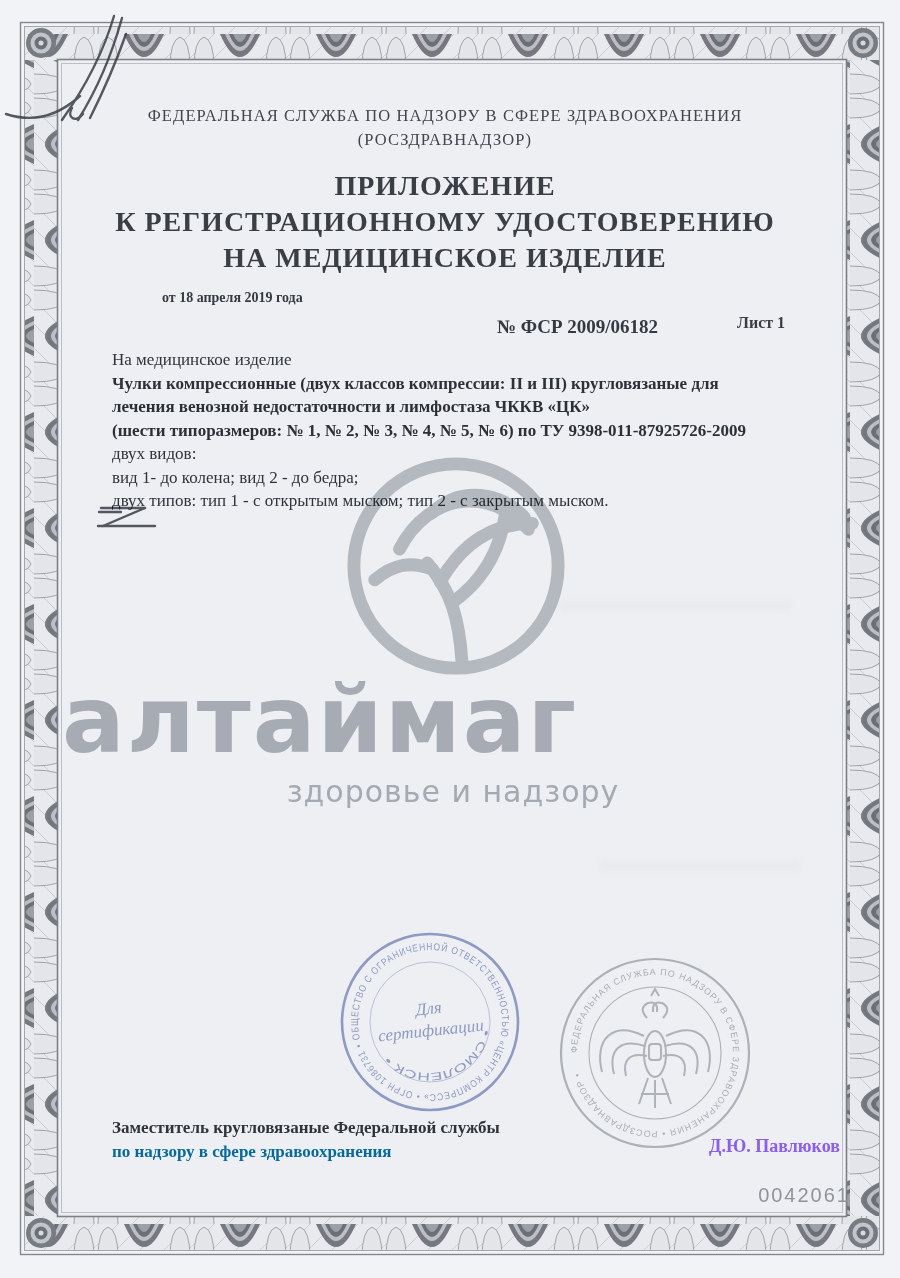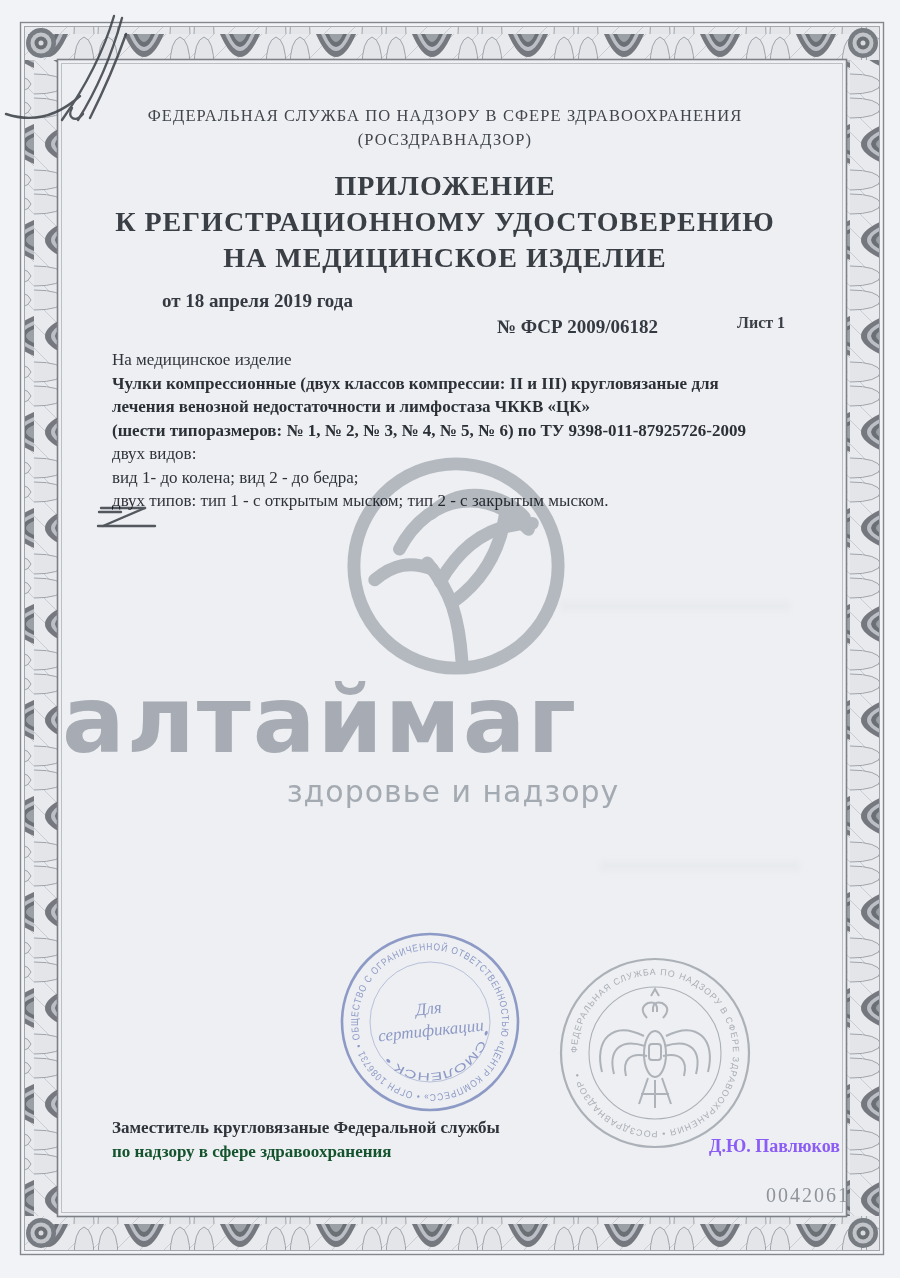--- a/index.html
+++ b/index.html
@@ -17,21 +17,21 @@
 
   .org-line{font-size:16.5px;letter-spacing:1.1px;color:#41454c;}
   #org1{top:106px;}
   #org2{top:130px;}
 
   .title-line{font-weight:bold;color:#3a3e45;letter-spacing:1px;}
   #title1{top:170px;font-size:28px;}
   #title2{top:206px;font-size:28px;}
   #title3{top:242px;font-size:28px;}
 
-  #date{left:162px;top:290px;font-size:19px;font-weight:bold;color:#353941;}
+  #date{left:162px;top:290px;font-size:14px;font-weight:bold;color:#353941;}
   #regnum{left:497px;top:284px;font-size:19px;font-weight:bold;color:#353941;margin-top:32px;}
   #sheet{left:737px;top:314px;font-size:16px;font-weight:bold;color:#3a3e45;}
 
   .body-block{position:absolute;left:112px;top:348px;width:658px;font-size:17px;line-height:23.5px;color:#2f333a;z-index:2;}
   .body-block p{margin:0;}
   .b{font-weight:bold;color:#2c3037;}
 
   
   .wm{position:absolute;z-index:3;mix-blend-mode:multiply;}
   #wm-logo{left:342px;top:452px;width:228px;height:228px;opacity:.62;}
@@ -42,24 +42,24 @@
     font-family:"DejaVu Sans", sans-serif;font-size:30px;letter-spacing:1px;
     color:#a9aeb5;opacity:.9;}
 
   
   #blue-stamp{left:334px;top:926px;width:192px;height:192px;z-index:4;opacity:.78;filter:blur(.4px);}
   #seal-stamp{left:554px;top:952px;width:202px;height:202px;z-index:4;opacity:.6;filter:blur(.3px);}
   #signature{left:532px;top:1068px;width:184px;height:134px;z-index:5;opacity:.88;}
   #zmark{left:94px;top:496px;width:72px;height:42px;z-index:2;opacity:.85;}
 
   #role1{left:112px;top:1118px;font-size:17px;font-weight:bold;color:#2f333a;z-index:6;}
-  #role2{left:112px;top:1142px;font-size:17px;font-weight:bold;color:#14532d;z-index:6;}
+  #role2{left:112px;top:1142px;font-size:17px;font-weight:bold;color:#0369a1;z-index:6;}
   #signer{left:640px;top:1136px;width:200px;text-align:right;font-size:18px;font-weight:bold;color:#8b5cf6;z-index:6;}
   #formnum{left:700px;top:1184px;width:150px;text-align:right;
-    font-family:Liberation Serif, serif;font-size:20px;letter-spacing:2px;color:#8f949b;z-index:6;}
+    font-family:Liberation Sans, sans-serif;font-size:20px;letter-spacing:2px;color:#8f949b;z-index:6;}
 
   .ghost{position:absolute;background:#9aa0a8;opacity:.05;filter:blur(3px);z-index:1;}
 </style>
 </head>
 <body>
 
 <div class="page">
 
   
   <svg class="layer" width="900" height="1278" viewBox="0 0 900 1278">

